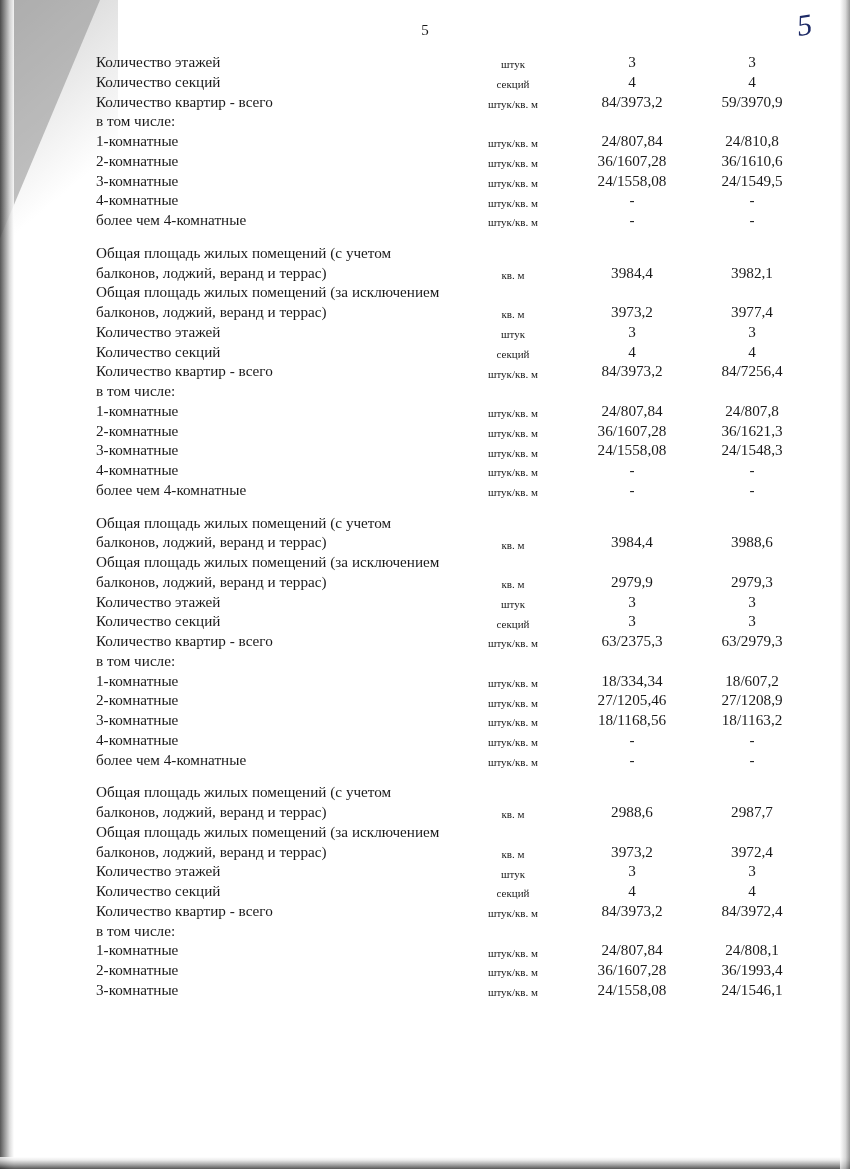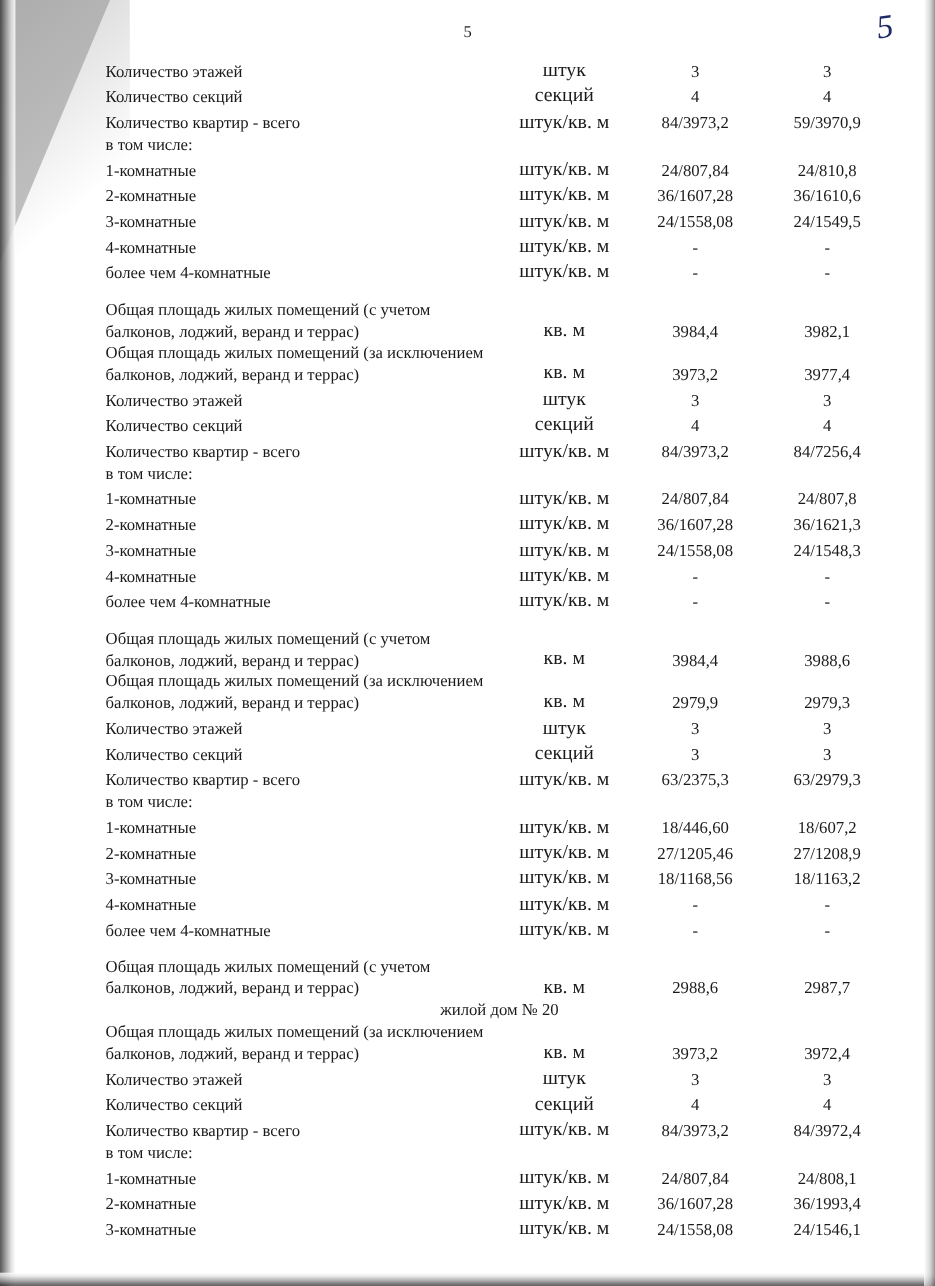--- a/index.html
+++ b/index.html
@@ -90,21 +90,21 @@
     vertical-align: bottom;
     line-height: 1.30;
   }
   td.c-name {
     width: 358px;
     padding-right: 6px;
   }
   td.c-unit {
     width: 118px;
     text-align: center;
-    font-size: 18px;
+    font-size: 11px;
   }
   td.c-v1 {
     width: 120px;
     text-align: center;
   }
   td.c-v2 {
     width: 120px;
     text-align: center;
   }
   tr.gap td { height: 13px; }
@@ -293,21 +293,21 @@
           </tr>
           <tr>
             <td class="c-name indent-2">в том числе:</td>
             <td class="c-unit"></td>
             <td class="c-v1"></td>
             <td class="c-v2"></td>
           </tr>
           <tr>
             <td class="c-name indent-1">1-комнатные</td>
             <td class="c-unit">штук/кв. м</td>
-            <td class="c-v1">18/446,60</td>
+            <td class="c-v1">18/334,34</td>
             <td class="c-v2">18/607,2</td>
           </tr>
           <tr>
             <td class="c-name indent-1">2-комнатные</td>
             <td class="c-unit">штук/кв. м</td>
             <td class="c-v1">27/1205,46</td>
             <td class="c-v2">27/1208,9</td>
           </tr>
           <tr>
             <td class="c-name indent-1">3-комнатные</td>
@@ -328,23 +328,20 @@
             <td class="c-v2">-</td>
           </tr>
           <tr class="gap">
             <td colspan="4"></td>
           </tr>
           <tr>
             <td class="c-name indent-1">Общая площадь жилых помещений (с учетом балконов, лоджий, веранд и террас)</td>
             <td class="c-unit">кв. м</td>
             <td class="c-v1">2988,6</td>
             <td class="c-v2">2987,7</td>
-          </tr>
-          <tr class="house-title-row">
-            <td colspan="4" class="house-title">жилой дом № 20</td>
           </tr>
           <tr>
             <td class="c-name indent-1">Общая площадь жилых помещений (за исключением балконов, лоджий, веранд и террас)</td>
             <td class="c-unit">кв. м</td>
             <td class="c-v1">3973,2</td>
             <td class="c-v2">3972,4</td>
           </tr>
           <tr>
             <td class="c-name indent-1">Количество этажей</td>
             <td class="c-unit">штук</td>

